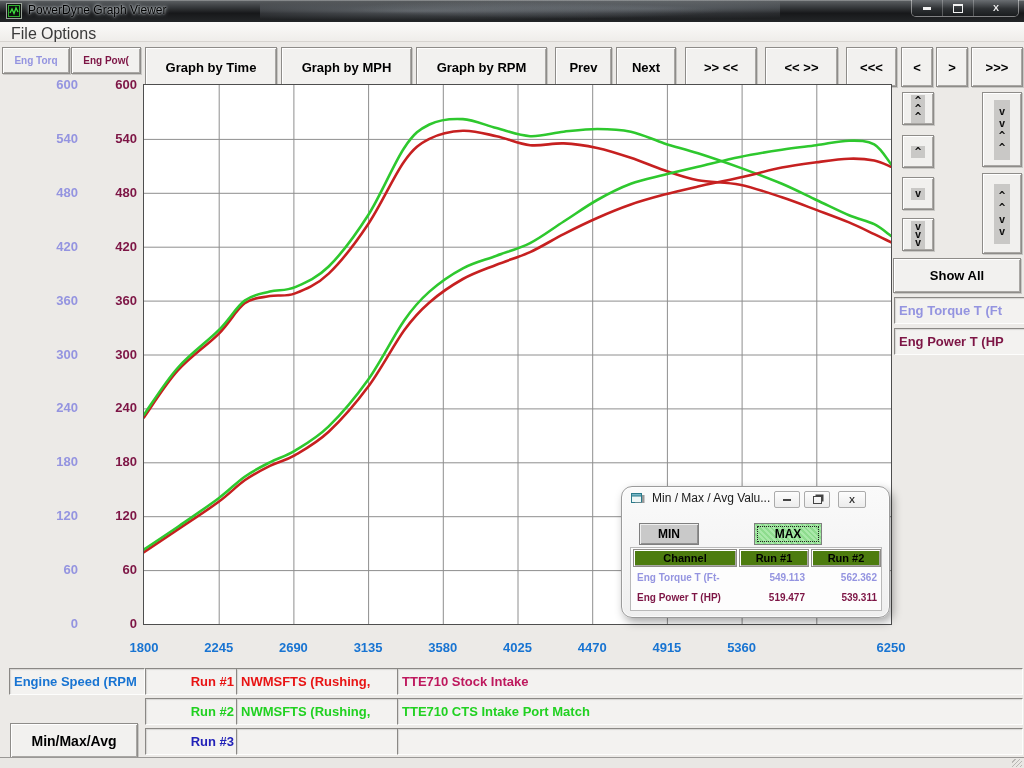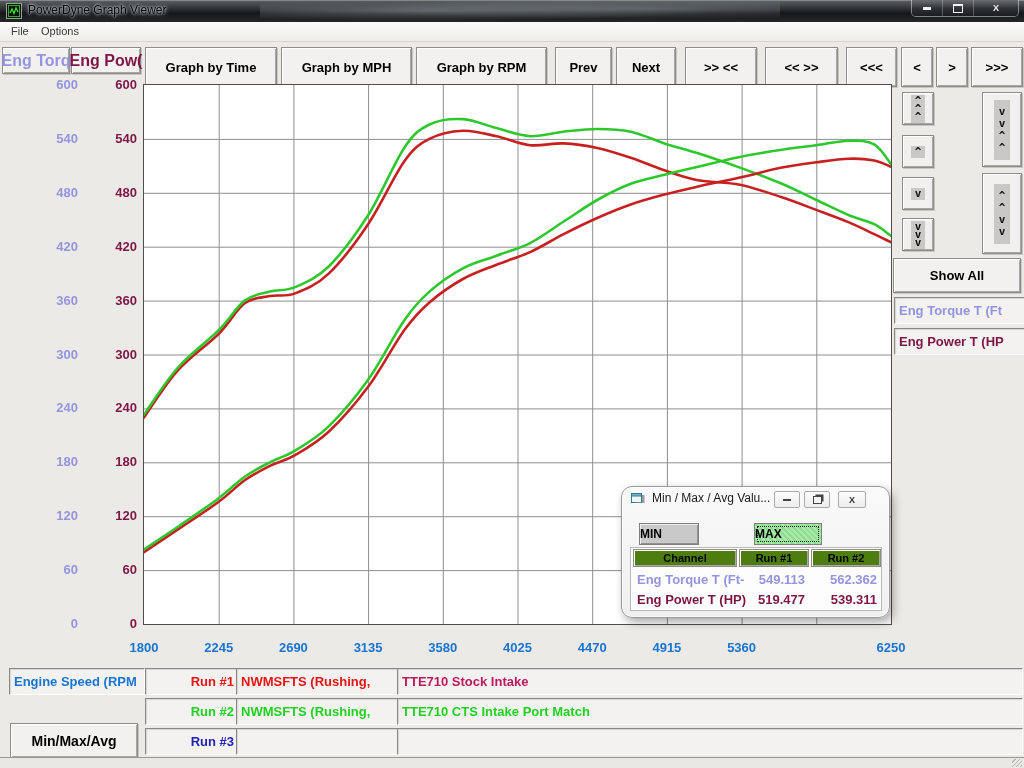--- a/index.html
+++ b/index.html
@@ -21,28 +21,28 @@
   .wc{width:30px;height:16px;display:flex;align-items:center;justify-content:center;
     background:linear-gradient(180deg,#6a6e72,#2d3033 55%,#1b1d1f);color:#f2f2f2;
     font-size:9px;font-weight:bold;border-right:1px solid rgba(255,255,255,.25);cursor:default;}
   .wc:last-child{border-right:none;width:44px;}
   .wc .bar{width:8px;height:3px;background:#f2f2f2;}
   .wc .boxg{width:8px;height:7px;border:1px solid #f2f2f2;box-shadow:inset 0 1px 0 #f2f2f2;}
 
   
   .menubar{position:absolute;left:0;top:22px;width:1024px;height:19px;
     background:linear-gradient(180deg,#FBFAF9,#EFEDEA);border-bottom:1px solid #D7D4D0;}
-  .menu-item{position:absolute;top:2px;font-size:11px;color:#3a3a3a;padding:1px 5px;}
+  .menu-item{position:absolute;top:2px;font-size:16px;color:#3a3a3a;padding:1px 5px;}
 
   
   .btn{position:absolute;background:#F2F1EF;border:1px solid #8E8C89;
     box-shadow:inset 1px 1px 0 #FFFFFF,inset -1px -1px 0 #A9A7A4,1px 1px 0 rgba(0,0,0,.15);
     display:flex;align-items:center;justify-content:center;
     font-weight:bold;font-size:13px;color:#000;cursor:default;white-space:nowrap;}
-  .axis-btn{height:25px;top:47px;font-size:16px;}
+  .axis-btn{height:25px;top:47px;font-size:10px;}
   .tbtn{top:47px;height:38px;}
 
   
   .ylab,.xlab{position:absolute;font-weight:bold;font-size:13px;}
   .plot-frame{position:absolute;left:143px;top:84px;width:747px;height:539px;
     border:1px solid #4E4E4E;background:#FFFFFF;}
 
   
   .sq-btn{position:absolute;background:#F1F0EE;border:1px solid #8E8C89;
     box-shadow:inset 1px 1px 0 #fff,inset -1px -1px 0 #A9A7A4,1px 1px 0 rgba(0,0,0,.15);
@@ -59,32 +59,32 @@
 
   
   .mmwin{position:absolute;left:621px;top:486px;width:267px;height:130px;
     background:linear-gradient(180deg,#FAFAFA,#EFEFEF);border:1px solid #9B9B9B;border-radius:11px;
     box-shadow:0 0 0 1px rgba(255,255,255,.6) inset, 3px 4px 10px rgba(0,0,0,.35);z-index:30;}
   .mm-title{position:absolute;left:0;top:0;width:100%;height:22px;}
   .mm-title-text{position:absolute;left:30px;top:4px;font-size:12px;color:#1a1a1a;}
   .mm-btn{position:absolute;top:4px;width:24px;height:15px;background:linear-gradient(180deg,#FDFDFD,#ECECEC);
     border:1px solid #ABABAB;border-radius:2px;display:flex;align-items:center;justify-content:center;
     font-size:9px;font-weight:bold;color:#333;cursor:default;}
-  .mm-toggle{position:absolute;top:36px;height:20px;display:flex;align-items:center;
+  .mm-toggle{position:absolute;top:36px;height:20px;display:flex;align-items:center;justify-content:center;
     font-weight:bold;font-size:12px;color:#000;cursor:default;}
   .mm-min{left:17px;width:58px;background:#C9C9C9;border:1px solid #7F7F7F;
     box-shadow:inset 1px 1px 0 #EFEFEF,inset -1px -1px 0 #909090;}
   .mm-max{left:132px;width:66px;border:1px solid #7F7F7F;outline:1px dotted #222;outline-offset:-4px;
     background:repeating-linear-gradient(45deg,#A9E9A9 0 2px,#8EDC8E 2px 4px);}
   .mm-panel{position:absolute;left:8px;top:60px;width:250px;height:62px;background:#FDFDFD;
     border:1px solid #B9B9B9;}
   .mm-head{position:absolute;top:1px;height:16px;background:#4d7c0f;border:1px solid #8E8C89;
     box-shadow:inset 1px 1px 0 #fff,inset -1px -1px 0 #A9A7A4;
     display:flex;align-items:center;justify-content:center;font-size:11px;font-weight:bold;cursor:default;}
-  .mm-cell{position:absolute;font-size:13px;font-weight:bold;white-space:nowrap;}
+  .mm-cell{position:absolute;font-size:10px;font-weight:bold;white-space:nowrap;}
 
   
   .lg-text{font-weight:bold;font-size:13px;}
   .bottom-strip{position:absolute;left:0;top:757px;width:1024px;height:11px;
     background:#E9E7E4;border-top:1px solid #9A9896;}
   .grip{position:absolute;right:2px;top:759px;width:10px;height:8px;
     background:repeating-linear-gradient(135deg,transparent 0 2px,#b9b7b4 2px 3px);}
 </style>
 </head>
 <body>

